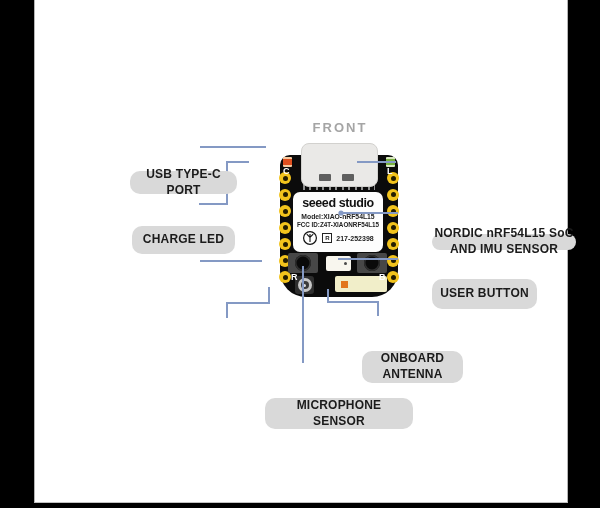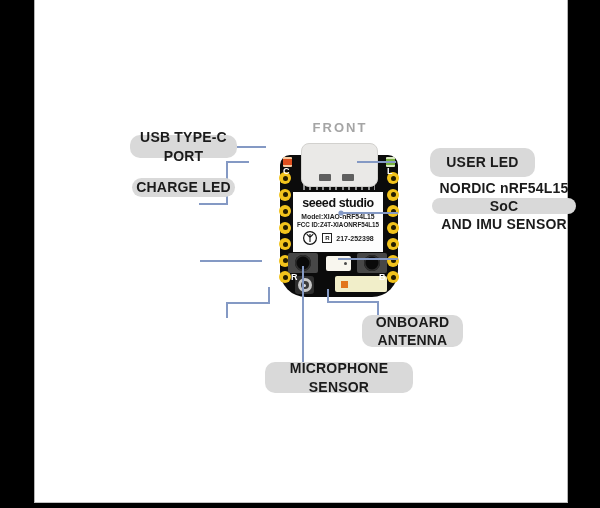--- a/index.html
+++ b/index.html
@@ -4,22 +4,22 @@
 <style>
   html,body{margin:0;padding:0;background:#000;}
   .stage{position:relative;width:600px;height:508px;background:#000;overflow:hidden;
          font-family:"Liberation Sans",sans-serif;}
   .page{position:absolute;left:34px;top:0;width:532px;height:502px;background:#fff;
         border-left:1px solid #b5b5b5;border-right:1px solid #b5b5b5;border-bottom:1px solid #c2c2c2;}
 
   
   .pill{position:absolute;background:#d9d9d9;border-radius:10px;display:flex;
         align-items:center;justify-content:center;text-align:center;
-        font-weight:700;font-size:14px;line-height:1.3;color:#1b1b1b;
-        letter-spacing:.2px;white-space:pre-line;z-index:4;}
+        font-weight:700;font-size:12px;line-height:1.3;color:#1b1b1b;
+        letter-spacing:.2px;white-space:pre-line;z-index:4;margin-top:36px;}
 
   
   .lines{position:absolute;left:0;top:0;width:600px;height:508px;z-index:3;pointer-events:none;}
 
   .front{position:absolute;left:245px;top:120px;width:120px;text-align:center;
          font-size:13px;font-weight:700;color:#a5a5a5;letter-spacing:2px;z-index:2;}
 
   
   .board{position:absolute;left:245px;top:155px;width:118px;height:142px;background:#0b0b0b;
          border-radius:10px 10px 26px 26px;z-index:2;}
@@ -30,21 +30,21 @@
             background:repeating-linear-gradient(90deg,#8f8f8f 0 2px,transparent 2px 6.5px);}
   .led{position:absolute;width:9px;height:10px;border-radius:1px;}
   .led-c{left:3px;top:2px;background:linear-gradient(#f6caa0 0 2px,#df4f1f 2px 8px,#f6caa0 8px);}
   .led-l{left:106px;top:2px;background:linear-gradient(#d9e8c2 0 2px,#79b23f 2px 8px,#d9e8c2 8px);}
   .pin-letter{position:absolute;color:#fff;font-weight:700;font-size:9px;z-index:3;}
   .pad{position:absolute;width:12px;height:12px;border-radius:50%;background:#f2c31c;}
   .pad::after{content:"";position:absolute;left:3.5px;top:3.5px;width:5px;height:5px;
               border-radius:50%;background:#241d00;}
   .pad.l{left:-1px;} .pad.r{left:107px;}
   .sticker{position:absolute;left:13px;top:37px;width:90px;height:60px;background:#fdfdfd;
-           border-radius:0;z-index:2;text-align:center;color:#111;}
+           border-radius:7px;z-index:2;text-align:center;color:#111;}
   .logo{font-size:12.5px;font-weight:800;letter-spacing:-.4px;margin-top:4px;}
   .model{font-size:6.8px;font-weight:600;margin-top:3px;color:#222;}
   .fcc{font-size:6.3px;font-weight:600;margin-top:1px;color:#222;}
   .certrow{display:flex;align-items:center;justify-content:center;gap:4px;margin-top:2px;}
   .rmark{display:inline-flex;align-items:center;justify-content:center;width:8px;height:8px;
          border:1px solid #222;font-size:6px;font-weight:700;color:#222;}
   .certnum{font-size:7px;font-weight:600;color:#222;}
   .btn{position:absolute;top:98px;width:30px;height:20px;background:#474747;border-radius:2px;z-index:2;}
   .btn::after{content:"";position:absolute;left:7px;top:2px;width:16px;height:16px;border-radius:50%;
               background:#0a0a0a;box-shadow:inset 0 0 0 1.5px #2e2e2e;}
@@ -112,24 +112,24 @@
       <span class="pin-letter" style="left:11px;top:117px">R</span>
       <span class="pin-letter" style="left:99px;top:117px">B</span>
       <div class="mic"></div>
       <div class="ipex">
           <div class="ring"></div>
         </div>
       <div class="antenna"></div>
     </div>
 
     <div class="pill" style="left:95px;top:135px;width:107px;height:23px">USB TYPE-C PORT</div>
-    <div class="pill" style="left:97px;top:178px;width:103px;height:19px">CHARGE LED</div>
-    <div class="pill" style="left:395px;top:148px;width:105px;height:29px">USER LED</div>
+    <div class="pill" style="left:97px;top:190px;width:103px;height:28px">CHARGE LED</div>
     <div class="pill" style="left:397px;top:198px;width:144px;height:16px">NORDIC nRF54L15 SoC
 AND IMU SENSOR</div>
+    <div class="pill" style="left:397px;top:243px;width:105px;height:30px">USER BUTTON</div>
     <div class="pill" style="left:327px;top:315px;width:101px;height:32px">ONBOARD
 ANTENNA</div>
     <div class="pill" style="left:230px;top:362px;width:148px;height:31px">MICROPHONE
 SENSOR</div>
   </div>
 
   <svg class="lines" viewBox="0 0 600 508">
     <g fill="none" stroke="#8499c4" stroke-width="2">
       <path d="M200 147 H266"></path>
       <path d="M199 204 H227 V162 H249"></path>

